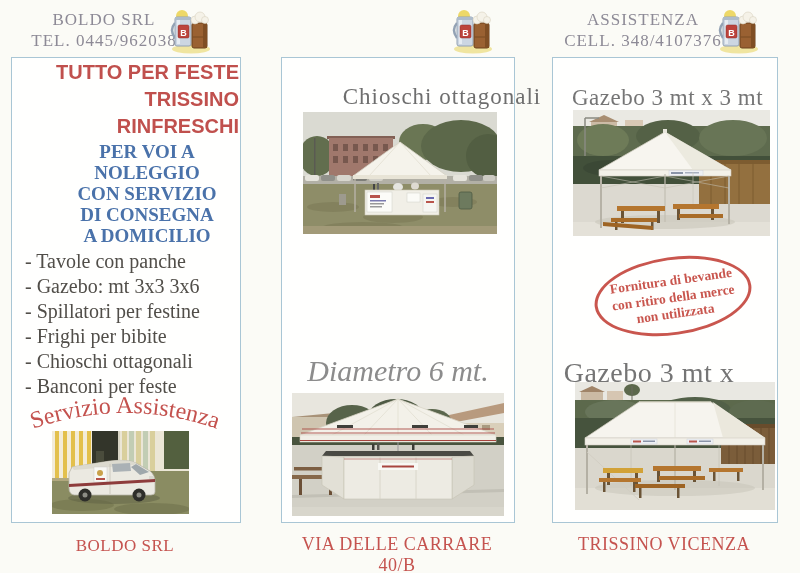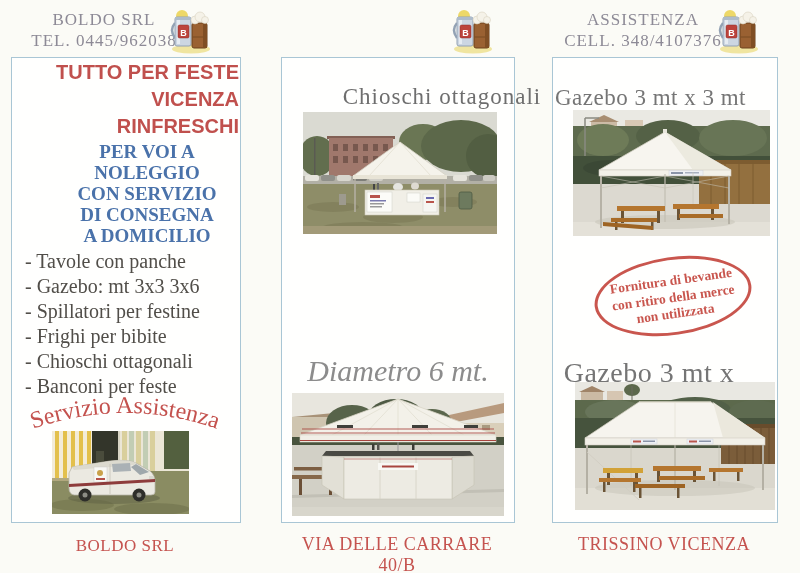--- a/index.html
+++ b/index.html
@@ -6,21 +6,21 @@
   .page{position:relative;width:800px;height:573px;background:#fbfbf6;font-family:"Liberation Serif",serif;overflow:hidden;}
   .abs{position:absolute;}
   .panel{position:absolute;top:57px;height:464px;background:#fffffe;border:1px solid #a9c6d5;}
   .hdr{color:#8d8a96;font-size:17px;line-height:21px;text-align:center;letter-spacing:1px;}
   .left-titles{left:13px;top:59px;width:226px;text-align:right;font-family:"Liberation Sans",sans-serif;font-weight:bold;font-size:20px;line-height:27px;color:#c0504d;}
   .left-sub{left:13px;top:141px;width:268px;text-align:center;font-weight:bold;font-size:19px;line-height:21px;color:#4a72aa;}
   .left-list{left:25px;top:249px;width:212px;font-size:20px;line-height:25px;color:#514e49;}
   .mid-title{left:283px;top:84px;width:230px;text-align:center;font-size:23px;color:#6e6e6e;letter-spacing:1px;margin-left:44px;}
   .mid-body{left:283px;top:249px;width:230px;text-align:center;font-size:22px;line-height:24.5px;color:#7da6d6;}
   .mid-note{left:283px;top:354px;width:230px;text-align:center;font-size:30px;color:#8c8c8c;font-style:italic;}
-  .right-title{left:524px;top:85px;width:222px;text-align:right;font-size:23px;color:#757575;letter-spacing:0.5px;}
+  .right-title{left:572px;top:85px;width:222px;text-align:left;font-size:23px;color:#757575;letter-spacing:0.5px;}
   .right-title2{left:554px;top:357px;width:190px;text-align:center;font-size:28px;color:#757575;letter-spacing:0.5px;}
   .badge{left:594px;top:257px;width:158px;height:78px;border:3px solid #c9564e;border-radius:50%;transform:rotate(-8deg);box-sizing:border-box;}
   .badge-text{position:absolute;left:0;top:13px;width:100%;text-align:center;font-weight:bold;font-size:13.5px;line-height:16.5px;color:#c9564e;}
   .footer{color:#c5534f;font-size:17px;text-align:center;letter-spacing:0.5px;}
   .photo{position:absolute;display:block;}
 </style>
 </head>
 <body>
 
 <div class="page">
@@ -85,21 +85,21 @@
     <circle cx="32" cy="11" r="5" fill="#f5f2e8" stroke="#d9d2bf" stroke-width="0.6"></circle>
     <circle cx="37" cy="14" r="3.5" fill="#f5f2e8" stroke="#d9d2bf" stroke-width="0.6"></circle>
   </svg>
 
   <div class="panel" style="left:11px;width:228px;"></div>
   <div class="panel" style="left:281px;width:232px;"></div>
   <div class="panel" style="left:552px;width:224px;"></div>
 
   <div class="abs left-titles">
     <div>TUTTO PER FESTE</div>
-    <div>VICENZA</div>
+    <div>TRISSINO</div>
     <div>RINFRESCHI</div>
   </div>
   <div class="abs left-sub">
     <div>PER VOI A</div>
     <div>NOLEGGIO</div>
     <div>CON SERVIZIO</div>
     <div>DI CONSEGNA</div>
     <div>A DOMICILIO</div>
   </div>
   <div class="abs left-list">

